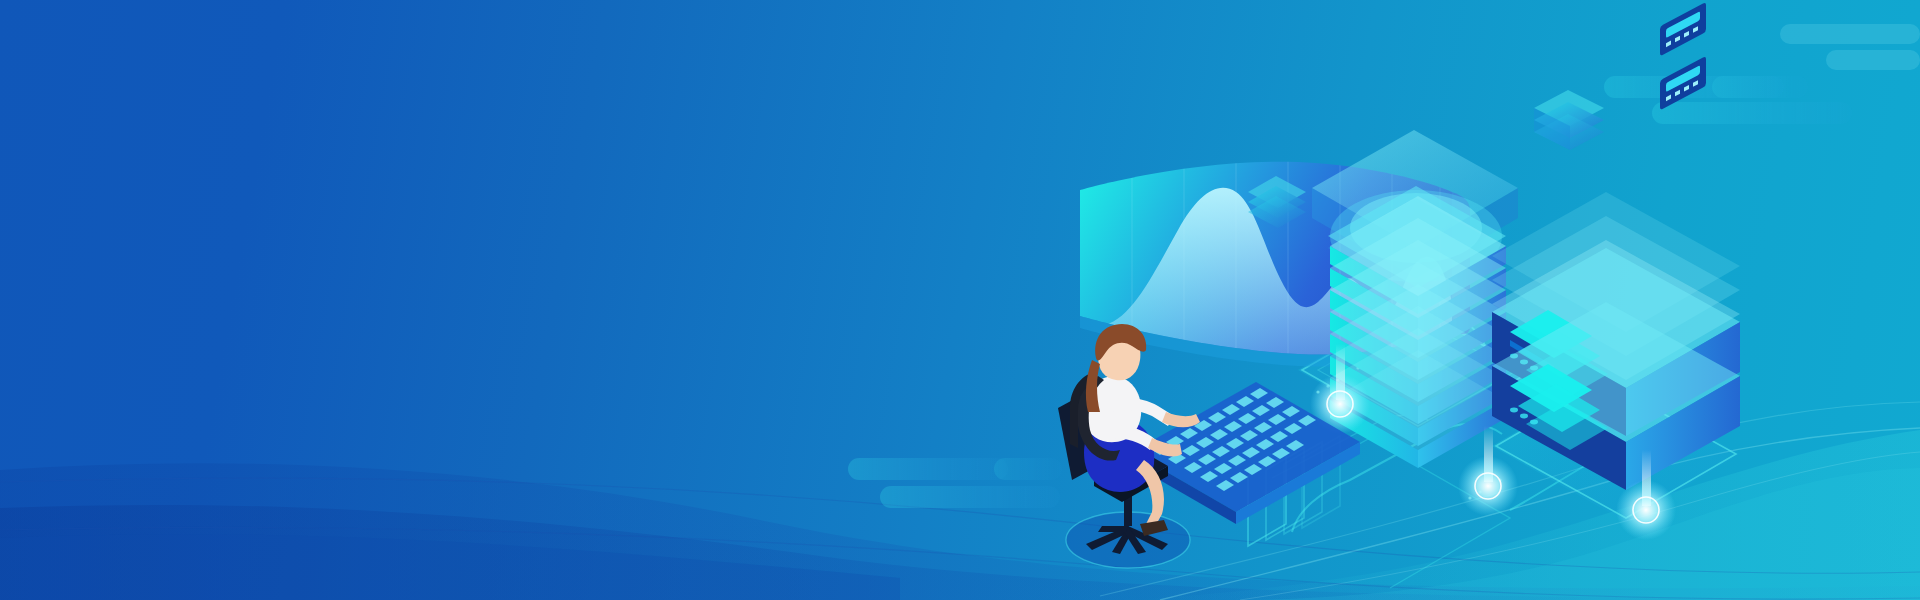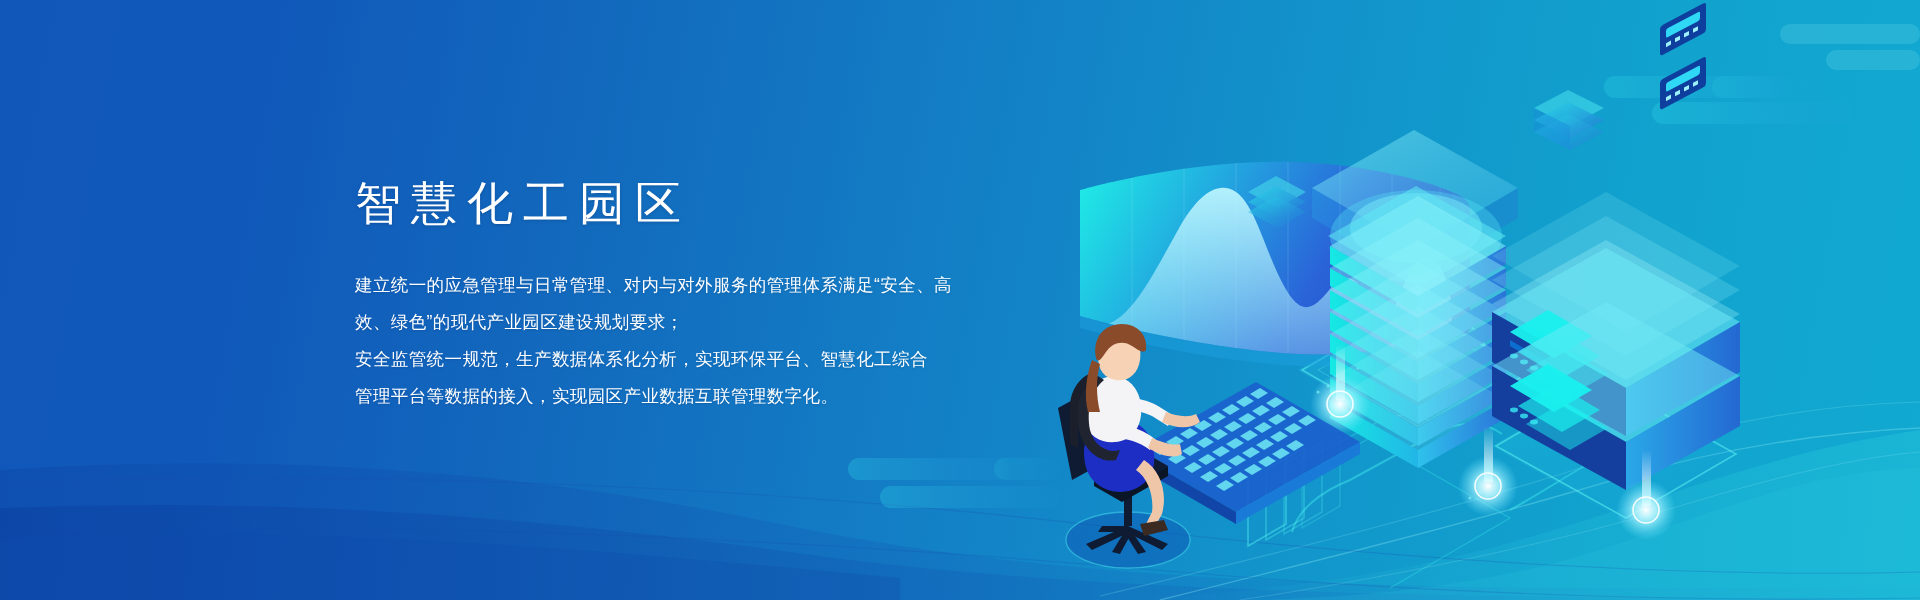--- a/index.html
+++ b/index.html
@@ -115,29 +115,20 @@
         <rect x="994" y="458" width="68" height="22" rx="11" fill="url(#cldA)" opacity=".55"></rect>
       </g>
 
       <g opacity=".20">
         <rect x="1780" y="24" width="140" height="20" rx="10" fill="#7fe6f2"></rect>
         <rect x="1826" y="50" width="94" height="20" rx="10" fill="#7fe6f2"></rect>
       </g>
     </svg>
   </div>
 
-  <div class="text-block">
-    <h1 class="headline">智慧化工园区</h1>
-    <div class="para">
-      <span class="line">建立统一的应急管理与日常管理、对内与对外服务的管理体系满足“安全、高</span>
-      <span class="line">效、绿色”的现代产业园区建设规划要求；</span>
-      <span class="line">安全监管统一规范，生产数据体系化分析，实现环保平台、智慧化工综合</span>
-      <span class="line">管理平台等数据的接入，实现园区产业数据互联管理数字化。</span>
-    </div>
-  </div>
 
   <div id="illus">
     <svg viewBox="0 0 780 540">
       <defs>
         <linearGradient id="gScreen" x1="0" y1="0" x2="1" y2="0.3">
           <stop offset="0%" stop-color="#1ff0e6"></stop>
           <stop offset="38%" stop-color="#22a8e0"></stop>
           <stop offset="75%" stop-color="#2a63d8"></stop>
           <stop offset="100%" stop-color="#2450c9"></stop>
         </linearGradient>

